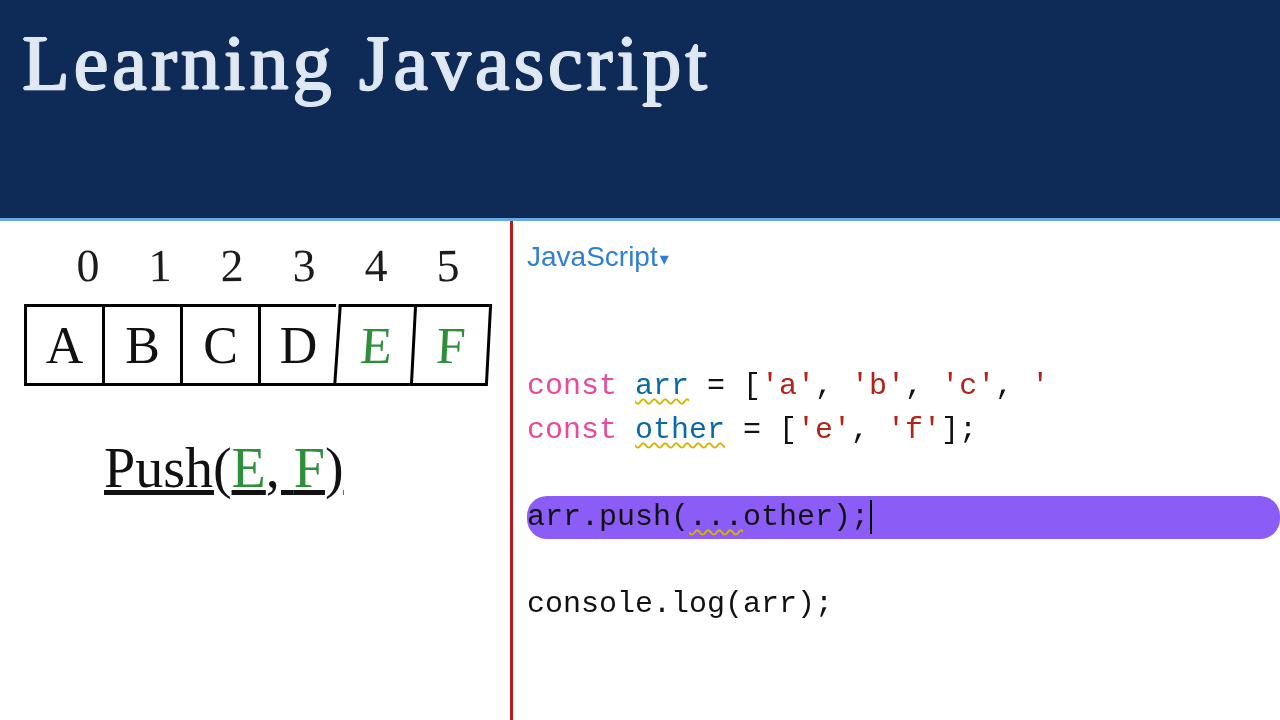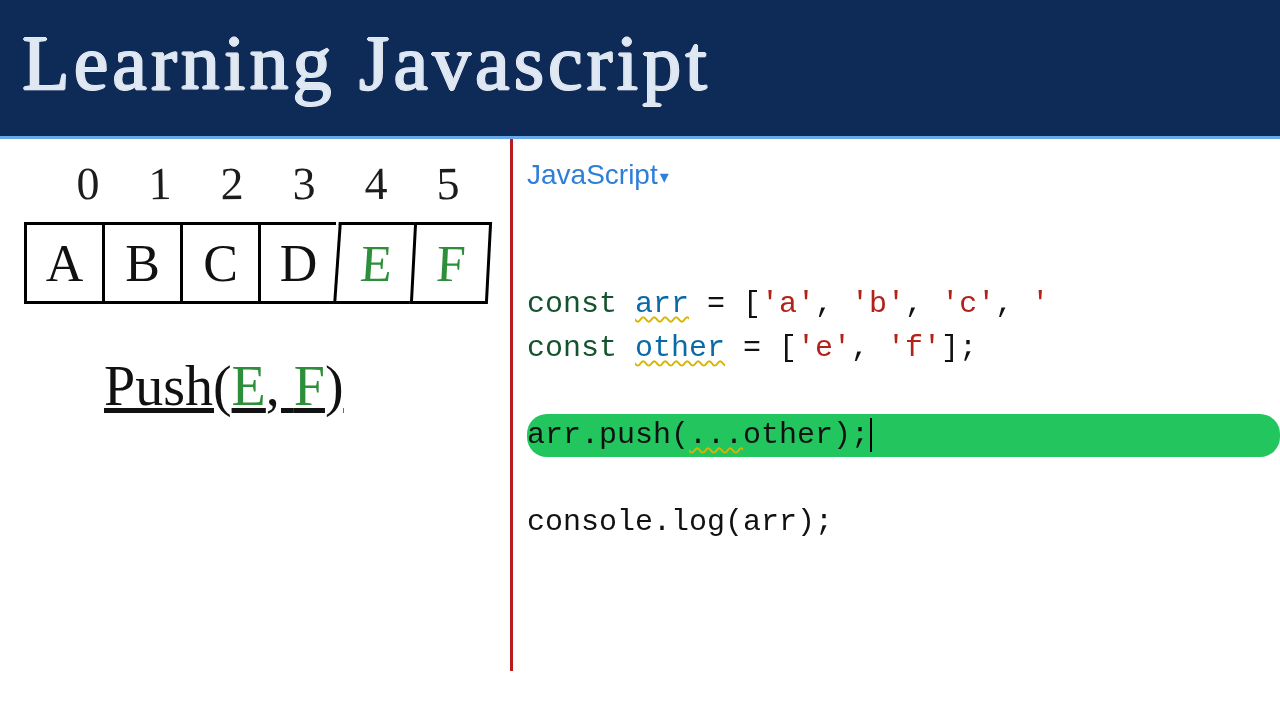--- a/index.html
+++ b/index.html
@@ -7,21 +7,21 @@
     width: 1280px;
     height: 720px;
     background: #ffffff;
     overflow: hidden;
     font-family: sans-serif;
   }
 
   
   .header {
     width: 100%;
-    height: 136px;
+    height: 218px;
     background: #0e2a57;
     padding: 18px 22px 10px 22px;
     position: relative;
   }
   .header-title {
     font-family: "Brush Script MT", "Comic Sans MS", cursive;
     font-size: 78px;
     letter-spacing: 4px;
     color: #eaf2fb;
     text-shadow:
@@ -118,32 +118,32 @@
     color: #2f7ed8;
     font-family: -apple-system, "Segoe UI", sans-serif;
     font-size: 28px;
     font-weight: 400;
     margin-bottom: 44px;
     cursor: pointer;
   }
   .chev { font-size: 18px; vertical-align: middle; padding-left: 2px; }
 
   .code { white-space: pre; }
-  .kw { color: #14532d; }
+  .kw { color: #ec4899; }
   .ident { color: #0a6aa6; }
   .str { color: #b22218; }
   .plain { color: #111; }
   .squiggle {
     text-decoration: underline wavy #d8b400;
     text-decoration-thickness: 2px;
     text-underline-offset: 4px;
   }
 
   .hl-line {
-    background: #22c55e;
+    background: #8b5cf6;
     display: inline-block;
     width: 100%;
     position: relative;
     border-radius: 20px;
   }
   .cursor {
     display: inline-block;
     width: 1.5px;
     height: 34px;
     background: #000;

